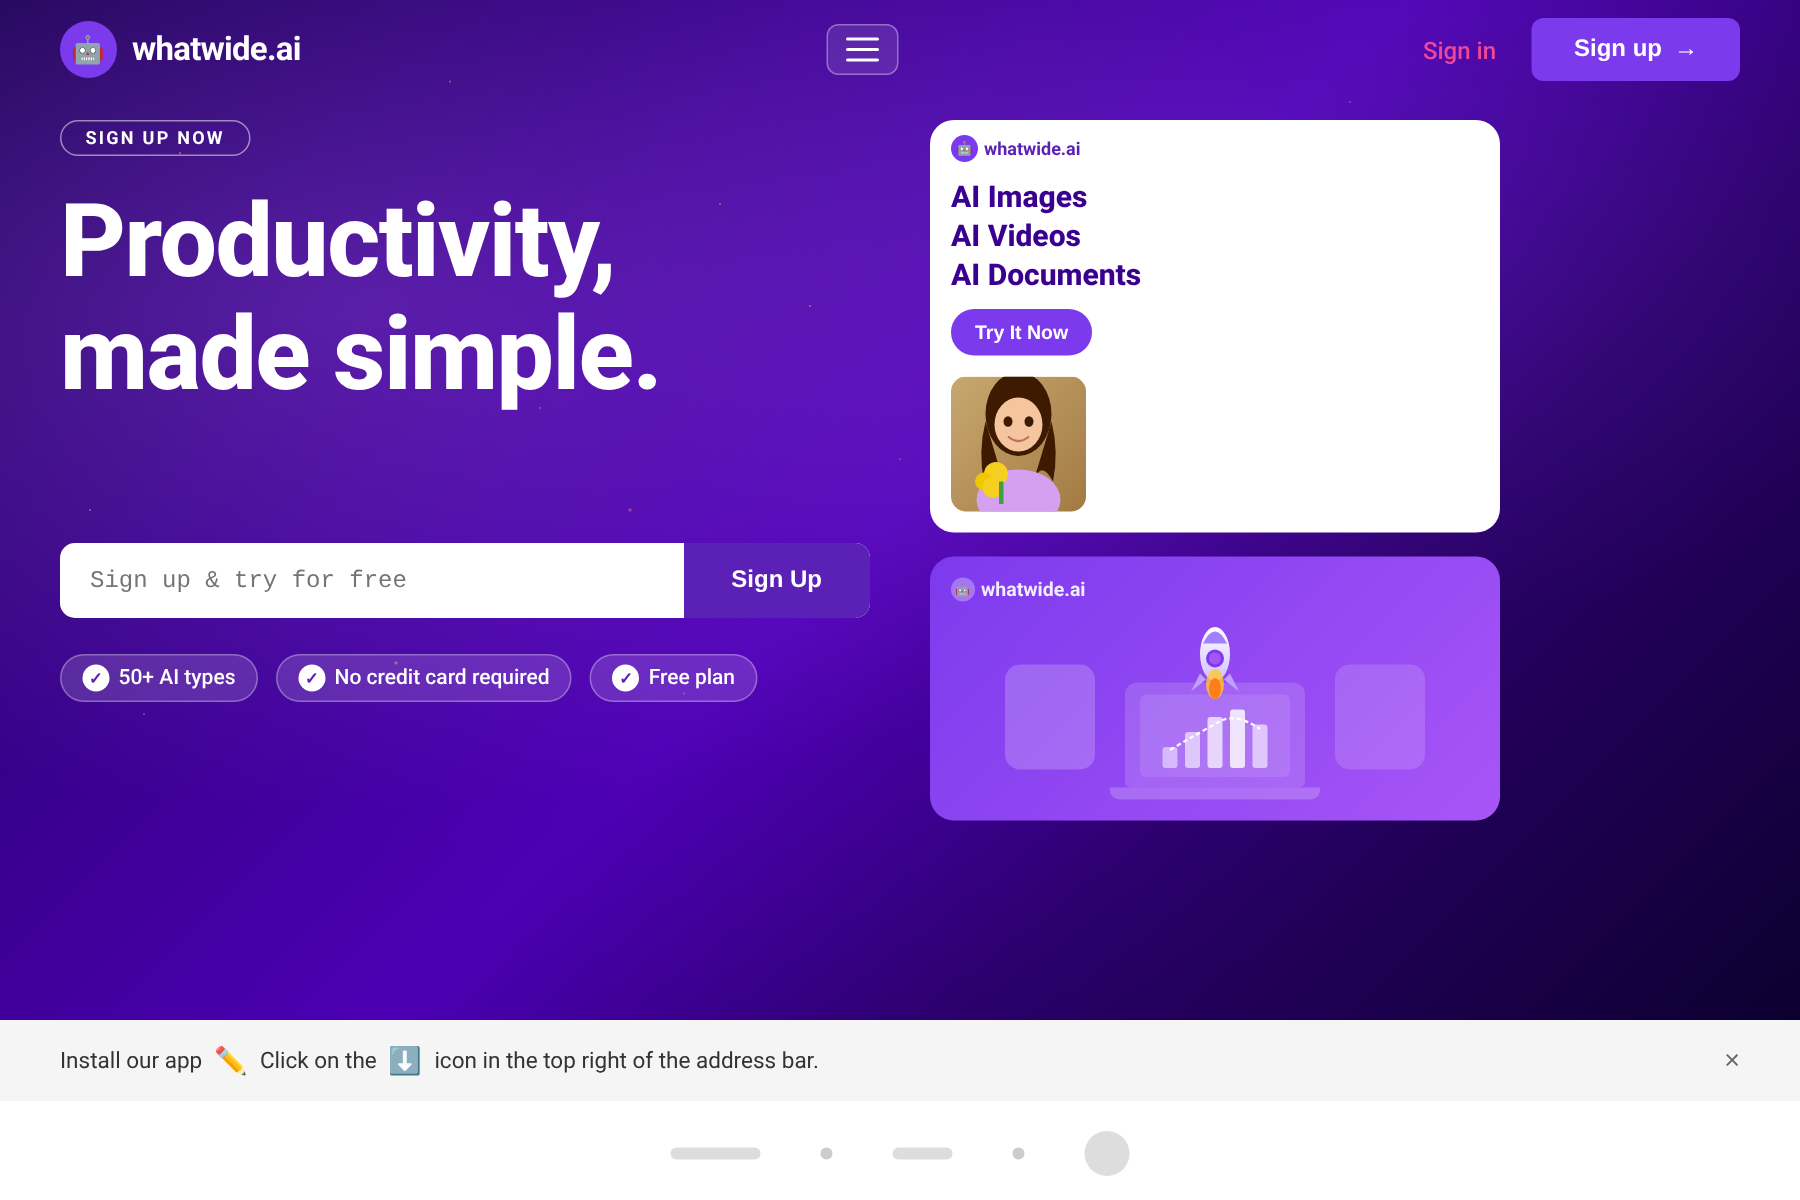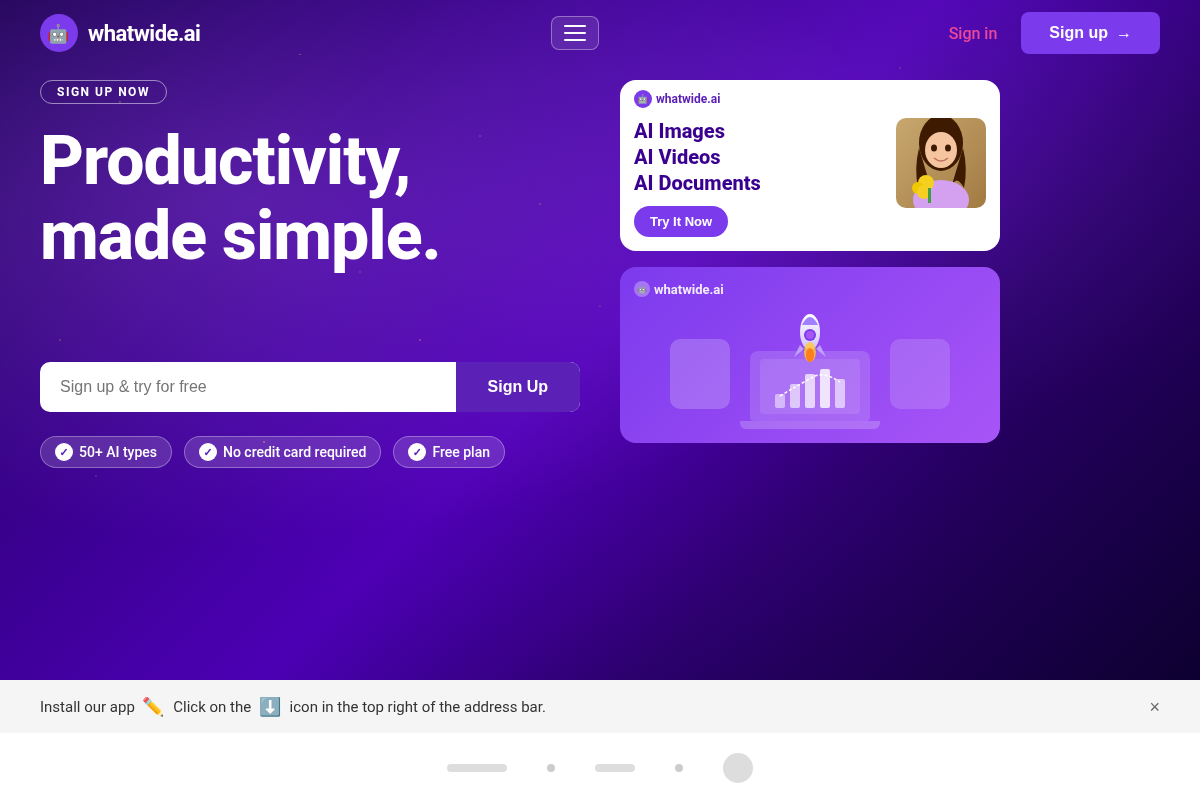--- a/index.html
+++ b/index.html
@@ -161,20 +161,21 @@
       max-width: 560px;
     }
     .hero-input {
       flex: 1;
       border: none;
       outline: none;
       padding: 16px 20px;
       font-size: 16px;
       color: #999;
       background: transparent;
+      font-family: Liberation Mono, monospace;
     }
     .hero-signup-btn {
       background: #5b21b6;
       color: #fff;
       border: none;
       padding: 16px 32px;
       font-size: 16px;
       font-weight: 600;
       cursor: pointer;
       white-space: nowrap;
@@ -239,20 +240,21 @@
       background: #7c3aed;
       border-radius: 50%;
       display: flex; align-items: center; justify-content: center;
       font-size: 10px;
     }
     .card1-body {
       display: flex;
       align-items: stretch;
       padding: 0 14px 14px;
       gap: 14px;
+      flex-direction: column;
     }
     .card1-text {
       flex: 1;
     }
     .card1-text h3 {
       font-size: 22px;
       font-weight: 800;
       color: #3a0090;
       line-height: 1.25;
     }

